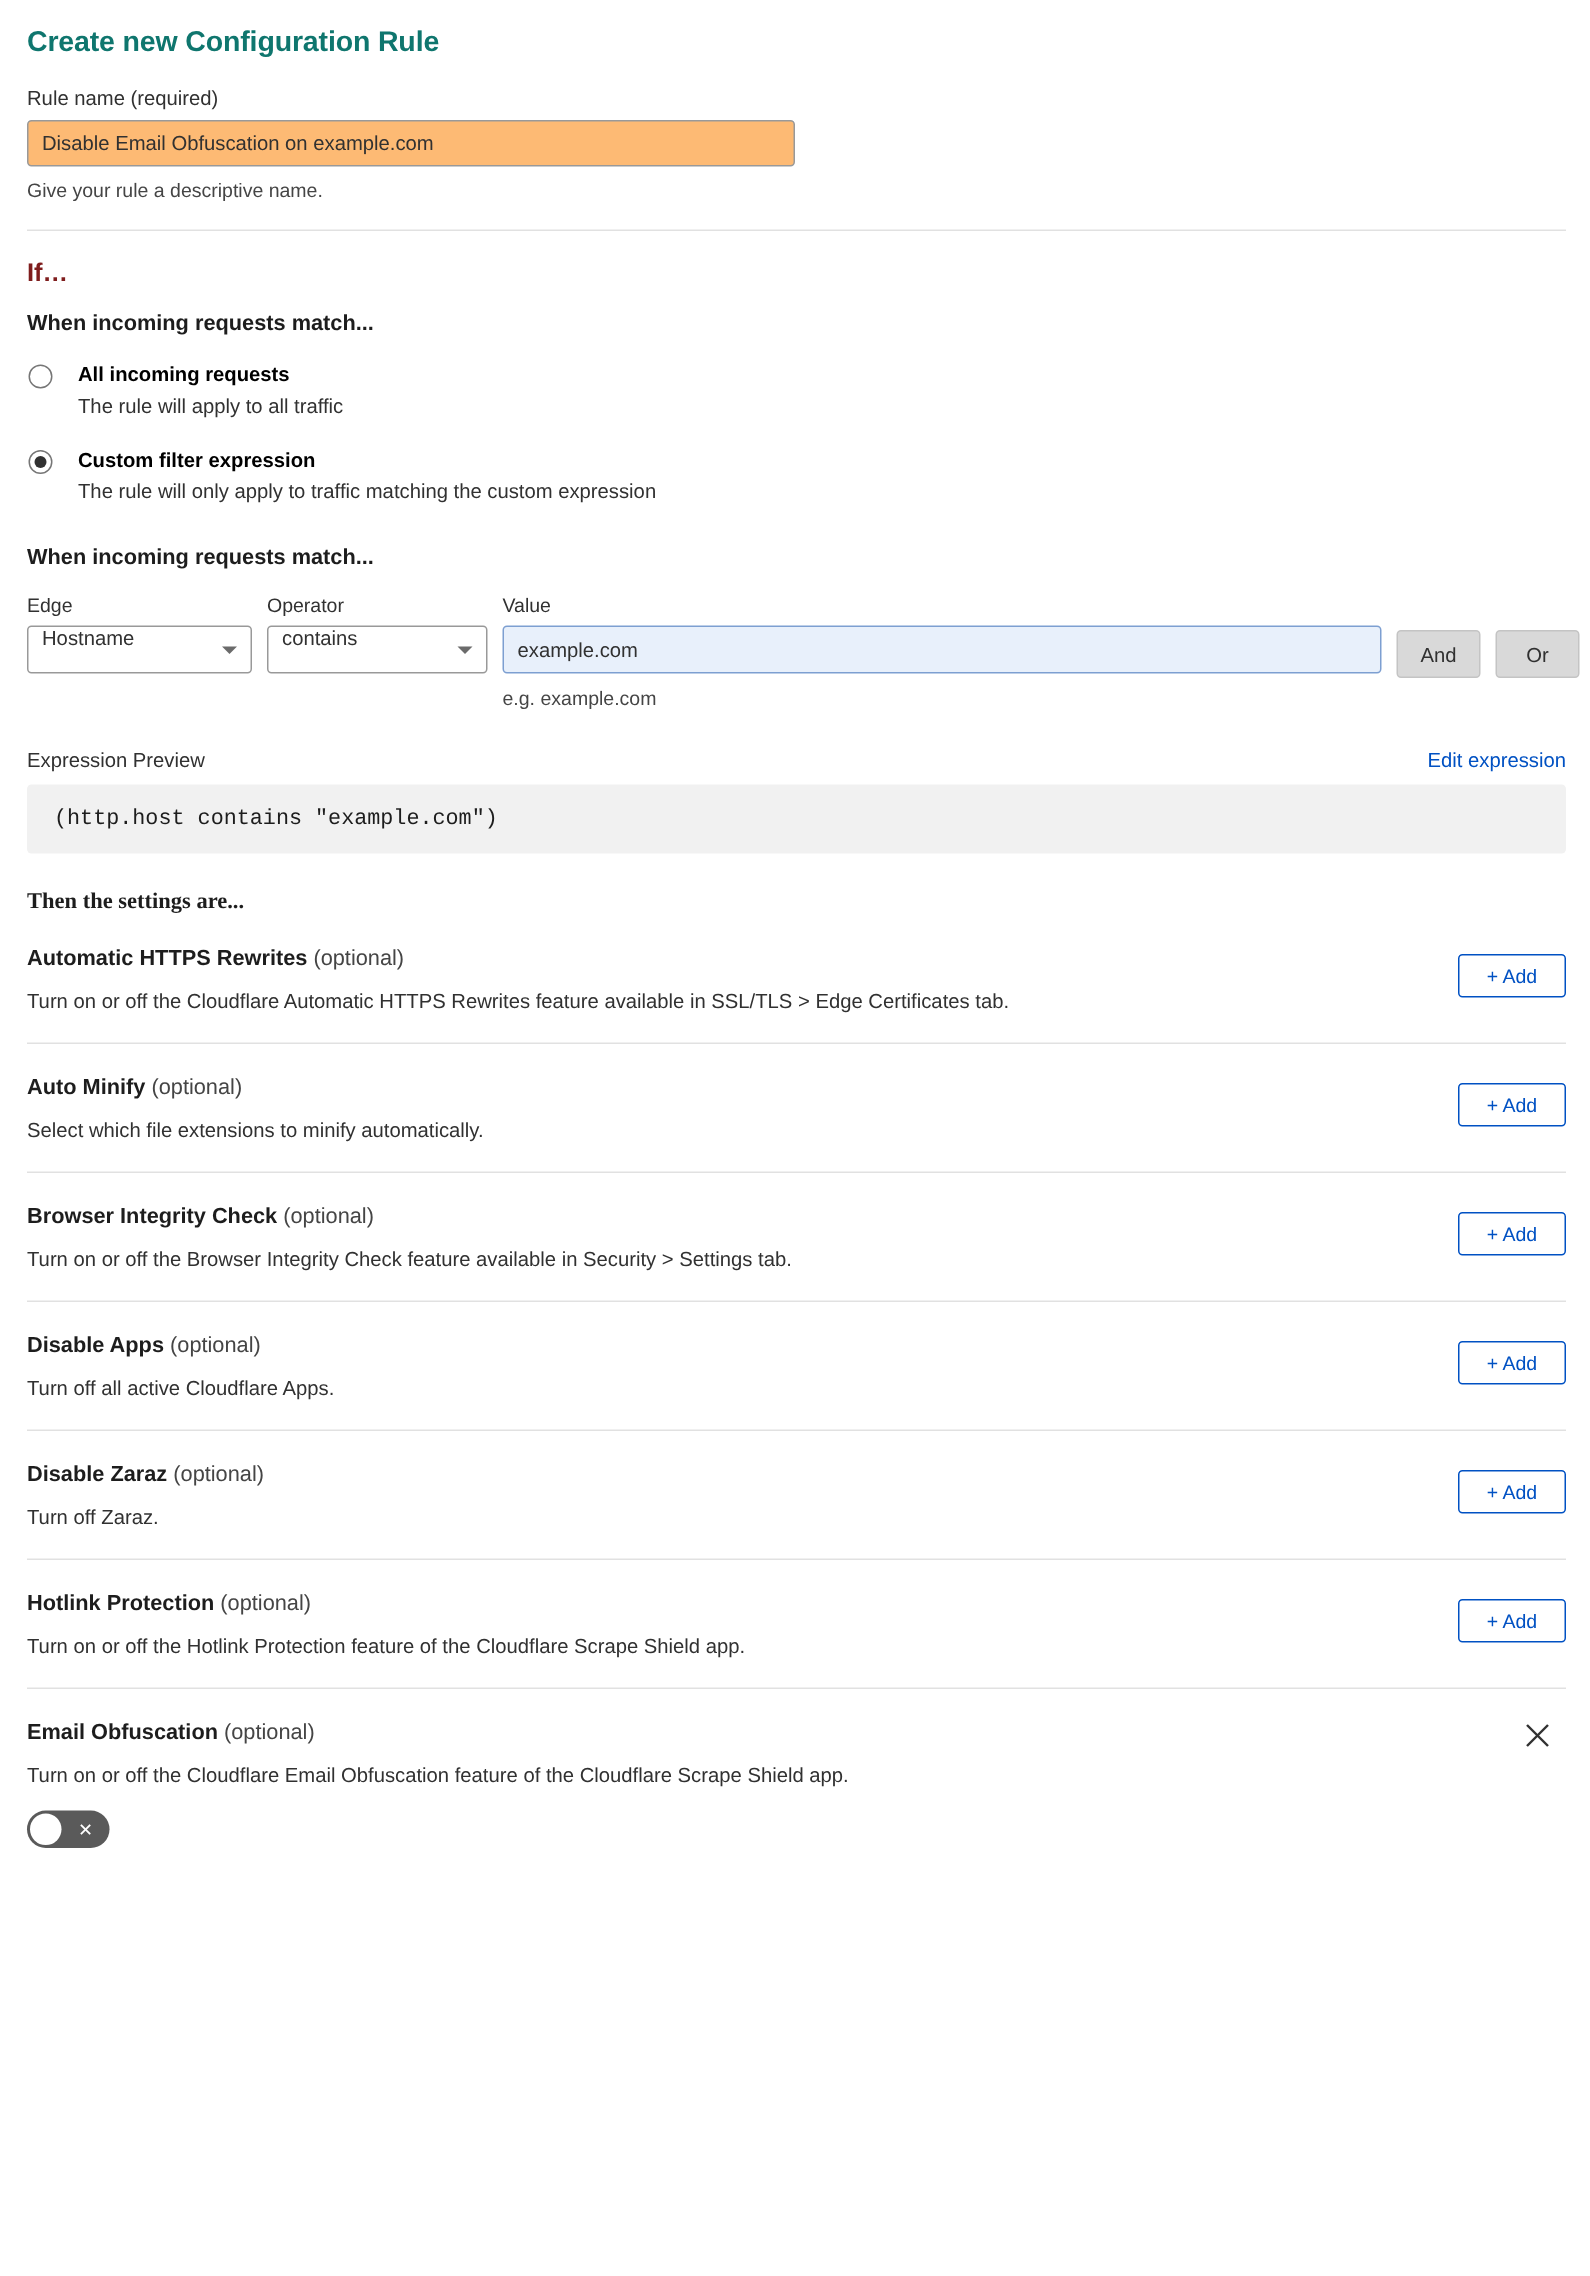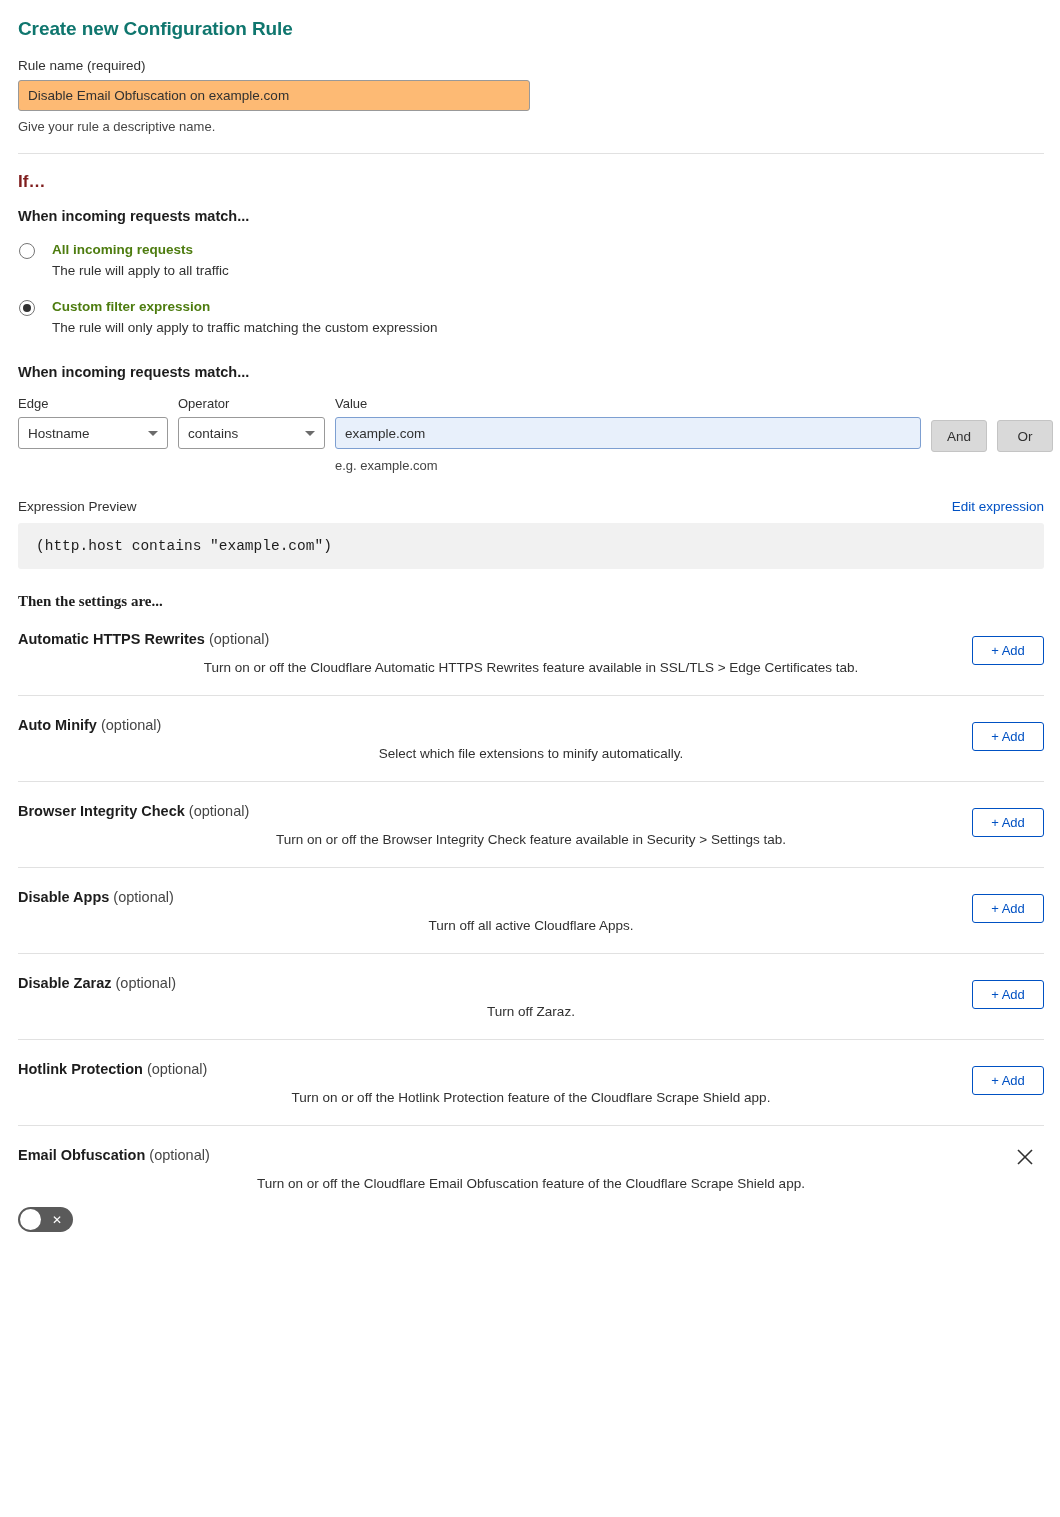--- a/index.html
+++ b/index.html
@@ -81,21 +81,21 @@
     content: "";
     position: absolute;
     left: 3px; top: 3px;
     width: 8px; height: 8px;
     border-radius: 50%;
     background: #313131;
   }
   .radio-title {
     font-size: 13.5px;
     font-weight: bold;
-    color: #4d7c0f;
+    color: #000000;
     line-height: 1.45;
   }
   .radio-desc {
     font-size: 13.5px;
     color: #313131;
     line-height: 1.6;
   }
   .builder {
     display: flex;
     align-items: flex-start;
@@ -107,21 +107,20 @@
     color: #313131;
     margin-bottom: 6px;
   }
   .select {
     position: relative;
     height: 32px;
     border: 1px solid #999999;
     border-radius: 3px;
     background: #fff;
     display: flex;
-    align-items: center;
     padding: 0 26px 0 9px;
     font-size: 13.5px;
     color: #313131;
   }
   .select .caret {
     position: absolute;
     right: 9px; top: 13px;
     width: 0; height: 0;
     border-left: 5px solid transparent;
     border-right: 5px solid transparent;
@@ -200,21 +199,20 @@
     font-weight: bold;
   }
   .setting-title .opt {
     font-weight: normal;
     color: #454545;
   }
   .setting-desc {
     font-size: 13.5px;
     color: #313131;
     margin-top: 13px;
-    text-align: center;
   }
   .add-btn {
     position: absolute;
     right: 0;
     top: 26px;
     width: 72px;
     height: 29px;
     border: 1px solid #0051c3;
     border-radius: 3px;
     background: #fff;

